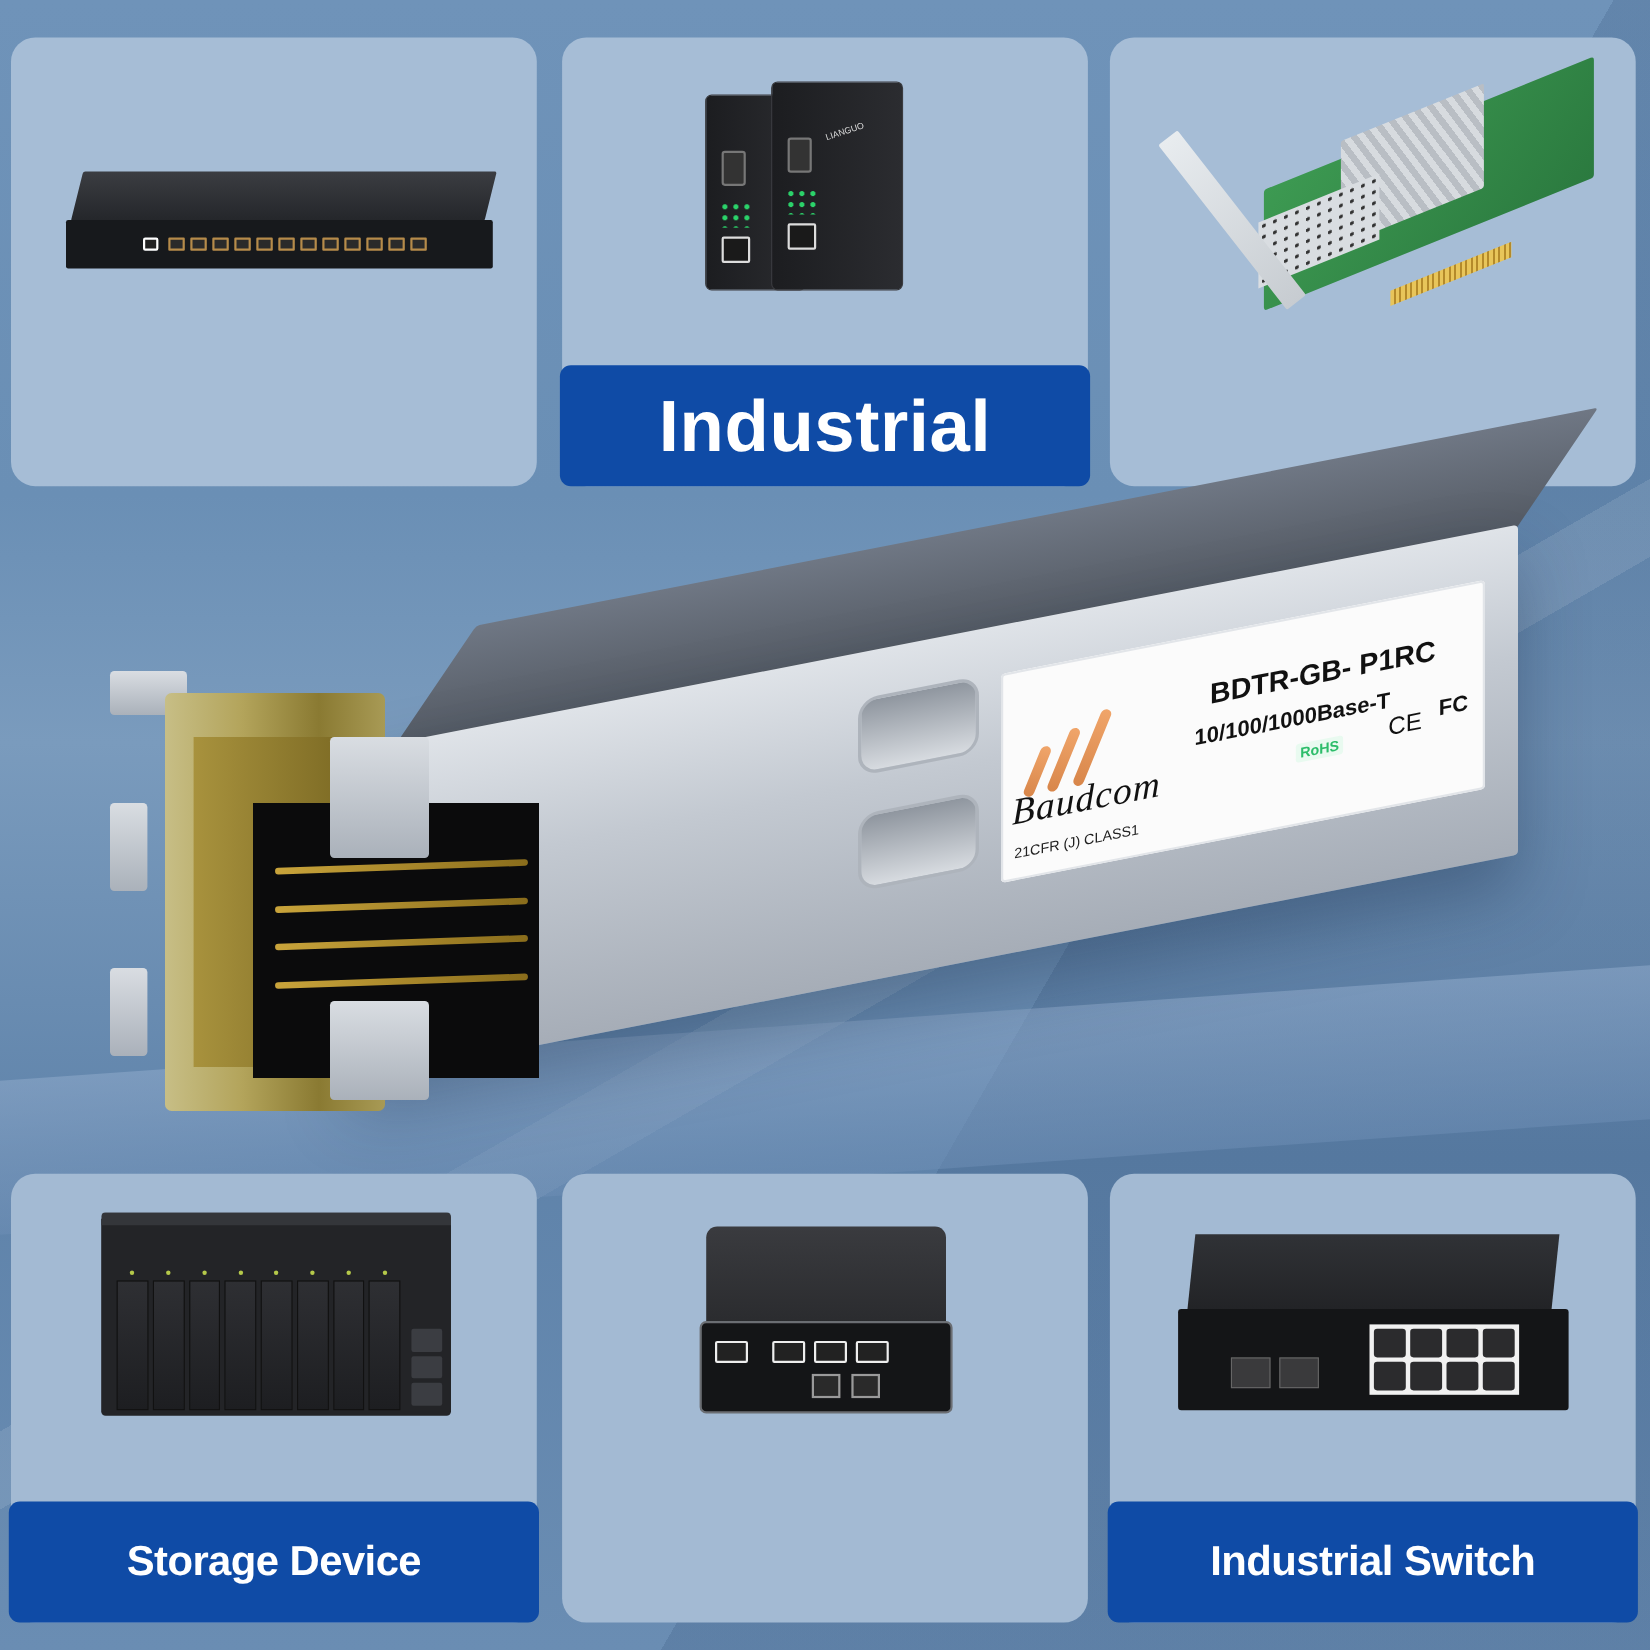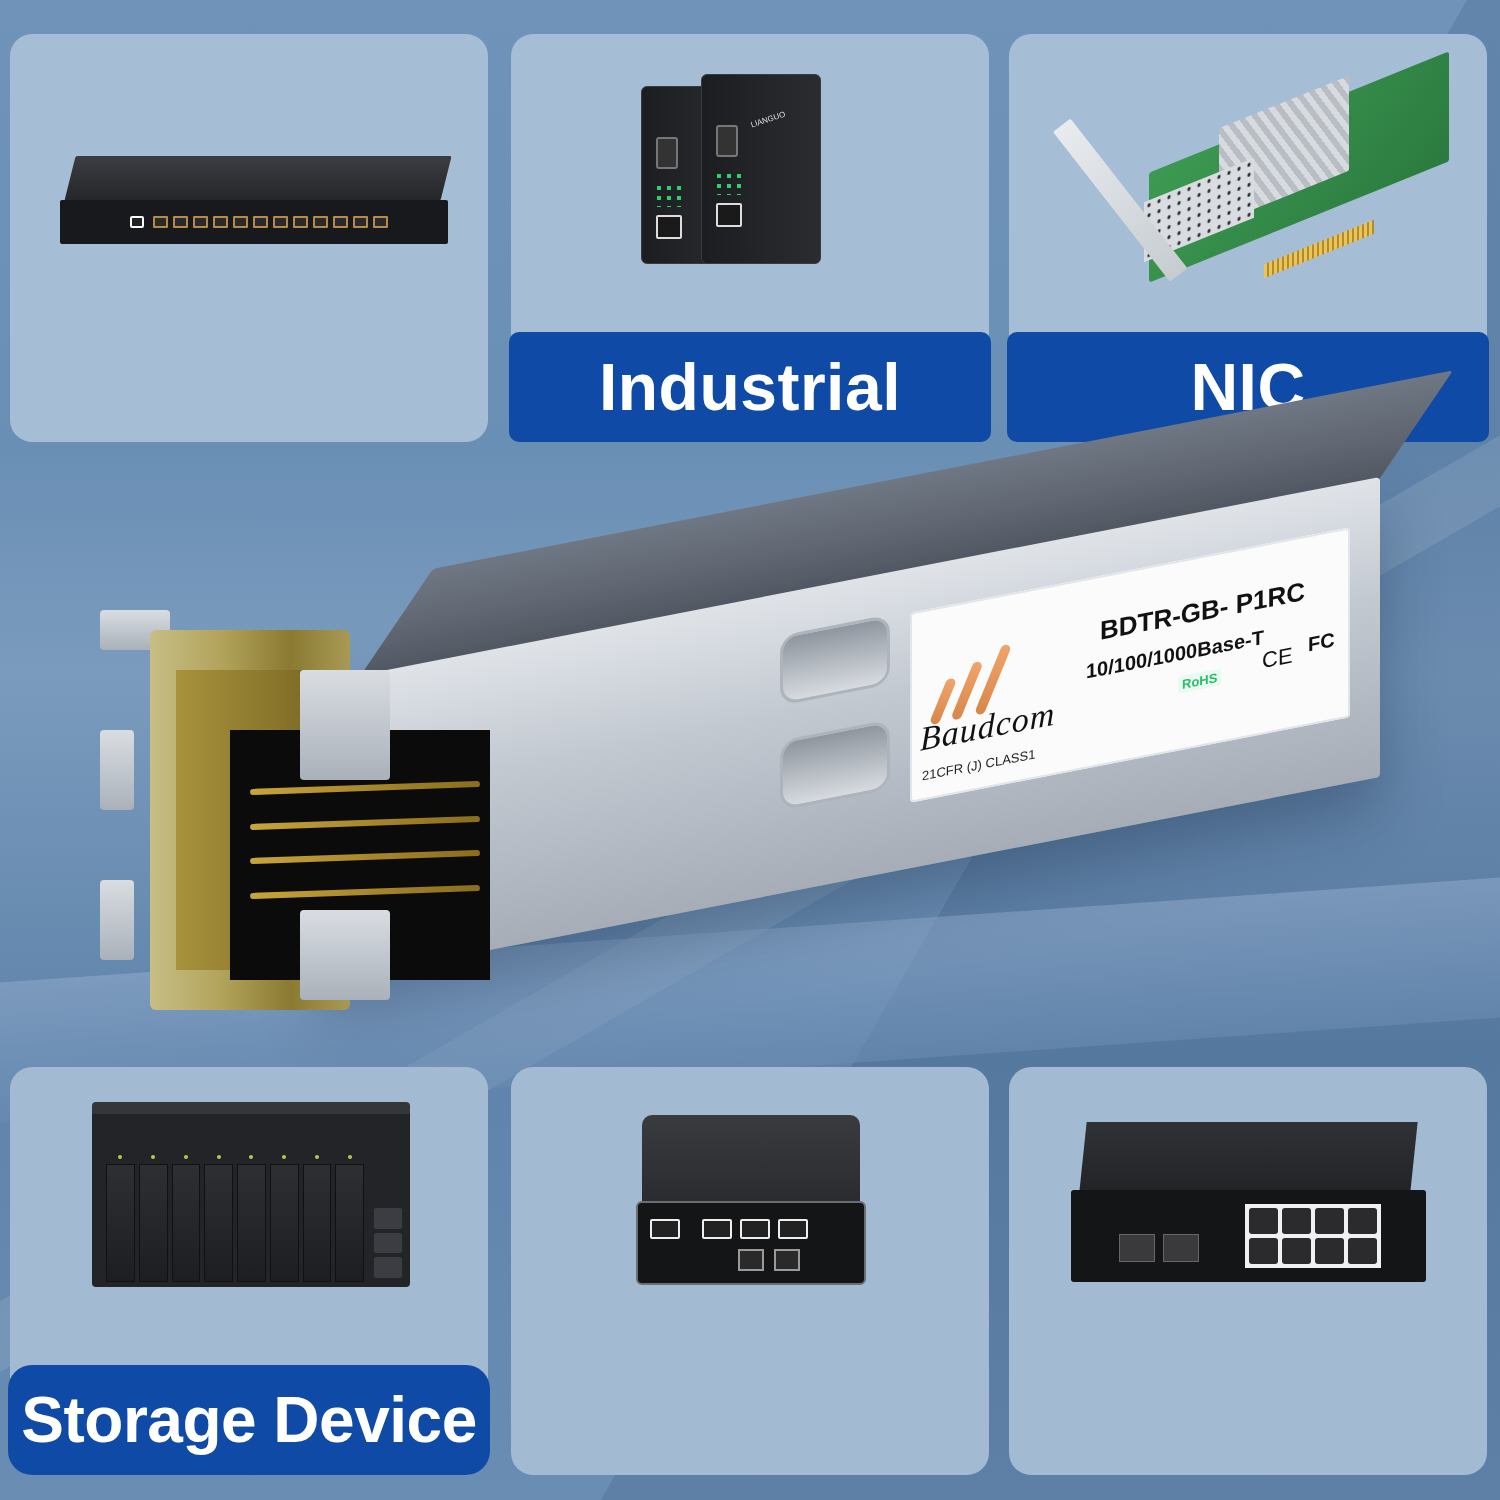--- a/index.html
+++ b/index.html
@@ -27,21 +27,21 @@
     position: absolute; left: 0; top: 0; right: 0; bottom: 0;
     background: #a6bdd6; border-radius: 22px;
   }
   .card-label {
     position: absolute; left: -2px; right: -2px; bottom: 0; height: 110px;
     background: #0f4ba6; border-radius: 10px;
     display: flex; align-items: center; justify-content: center;
     color: #fff; font-weight: 700; font-size: 66px; letter-spacing: 0.5px;
     white-space: nowrap;
   }
-  .card-label.tight { font-size: 64px; letter-spacing: -0.5px; border-radius: 24px; }
+  .card-label.tight { font-size: 38px; letter-spacing: -0.5px; }
   .card-label.tall { font-size: 64px; }
   .c1 { left: 10px; top: 34px; }
   .c2 { left: 511px; top: 34px; }
   .c3 { left: 1009px; top: 34px; }
   .c4 { left: 10px; top: 1067px; }
   .c5 { left: 511px; top: 1067px; }
   .c6 { left: 1009px; top: 1067px; }
   .c4 .card-panel, .c5 .card-panel, .c6 .card-panel { background: #a3bad3; }
 
   
@@ -175,21 +175,20 @@
 
 <div class="card c3">
   <div class="card-panel"></div>
   <div class="dev nic">
     <div class="pcb"></div>
       <div class="sink"></div>
       <div class="cage"></div>
       <div class="gold"></div>
       <div class="bracket"></div>
   </div>
-  <div class="card-label">NIC</div>
 </div>
 
 <div class="module">
   <div class="mod-top"></div>
   <div class="mod-body"></div>
   <div class="latch latch1"></div>
   <div class="latch latch2"></div>
 
   <div class="label">
     <div class="arcs">
@@ -273,13 +272,14 @@
           <span></span>
           <span></span>
           <span></span>
           <span></span>
           <span></span>
           <span></span>
           <span></span>
         </div>
     </div>
   </div>
+  <div class="card-label tight">Industrial Switch</div>
 </div>
 
 </body></html>

